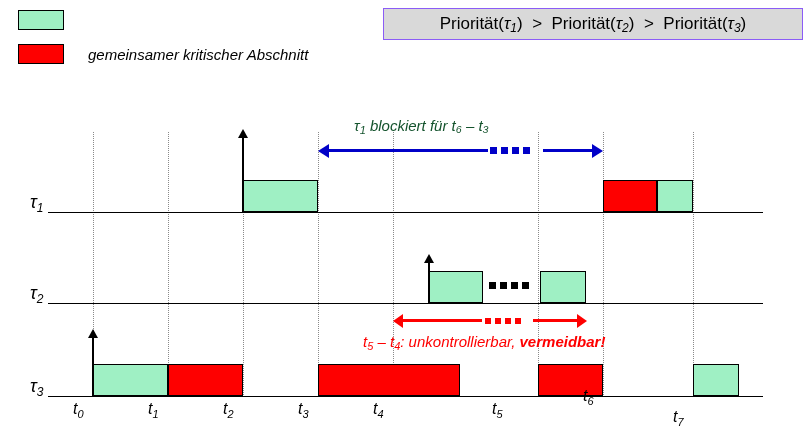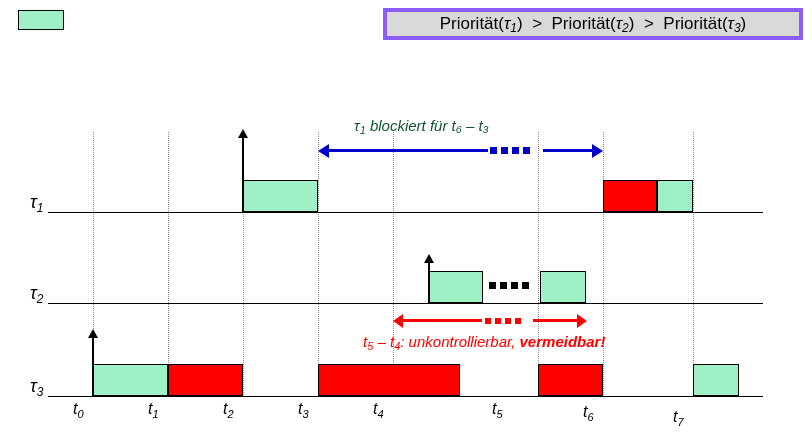--- a/index.html
+++ b/index.html
@@ -29,21 +29,21 @@
   .legend-label {
     font-style: italic;
     font-size: 15px;
     color: #000;
     white-space: nowrap;
   }
 
   
   .prio-box {
     background: #d9d9d9;
-    border: 4px solid #8b5cf6;
+    border: 1px solid #8b5cf6;
     box-sizing: border-box;
     display: flex;
     align-items: center;
     justify-content: center;
     font-size: 17px;
     color: #000;
     white-space: nowrap;
     padding: 0 10px;
   }
   .prio-box .sub { font-size: 12px; vertical-align: -3px; font-style: italic; }
@@ -134,20 +134,24 @@
   .tick-label .sub { font-size: 11px; vertical-align: -4px; font-style: italic; }
 </style>
 </head>
 <body>
 
 <div id="root">
 
   <div class="abs" style="left:18px; top:10px;">
     <div style="display:flex; align-items:center; gap:24px; margin-bottom:14px;">
       <div class="legend-swatch sw-normal"></div>
+    </div>
+    <div style="display:flex; align-items:center; gap:24px;">
+      <div class="legend-swatch sw-crit"></div>
+      <div class="legend-label">gemeinsamer kritischer Abschnitt</div>
     </div>
   </div>
 
   <div class="abs prio-box" style="left:383px; top:8px; width:420px; height:32px;">
     <span>
       <span>Priorität(</span><span class="tau">τ</span><span class="sub">1</span><span>)</span>
       <span>&nbsp;&gt;&nbsp;</span>
       <span>Priorität(</span><span class="tau">τ</span><span class="sub">2</span><span>)</span>
       <span>&nbsp;&gt;&nbsp;</span>
       <span>Priorität(</span><span class="tau">τ</span><span class="sub">3</span><span>)</span>
@@ -249,20 +253,20 @@
   </div>
   <div class="abs tick-label" style="left:298px; top:400px; width:40px;">
     <span>t</span><span class="sub">3</span>
   </div>
   <div class="abs tick-label" style="left:373px; top:400px; width:40px;">
     <span>t</span><span class="sub">4</span>
   </div>
   <div class="abs tick-label" style="left:492px; top:400px; width:40px;">
     <span>t</span><span class="sub">5</span>
   </div>
-  <div class="abs tick-label" style="left:583px; top:387px; width:40px;margin-top:16px;">
+  <div class="abs tick-label" style="left:583px; top:387px; width:40px;">
     <span>t</span><span class="sub">6</span>
   </div>
   <div class="abs tick-label" style="left:673px; top:400px; width:40px;margin-top:8px;">
     <span>t</span><span class="sub">7</span>
   </div>
 
 </div>
 
 </body></html>

